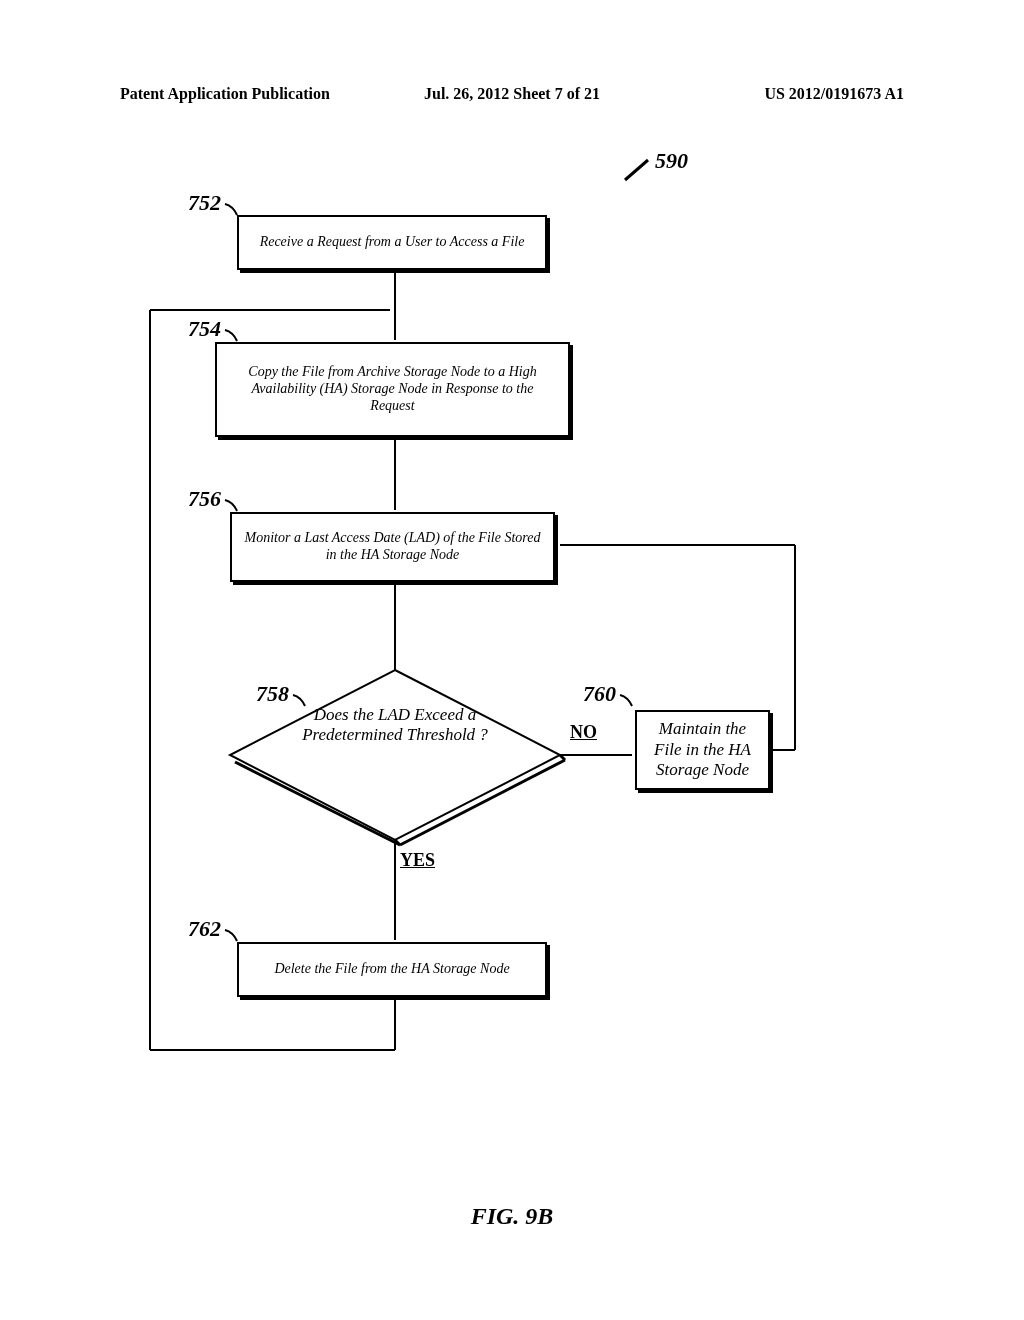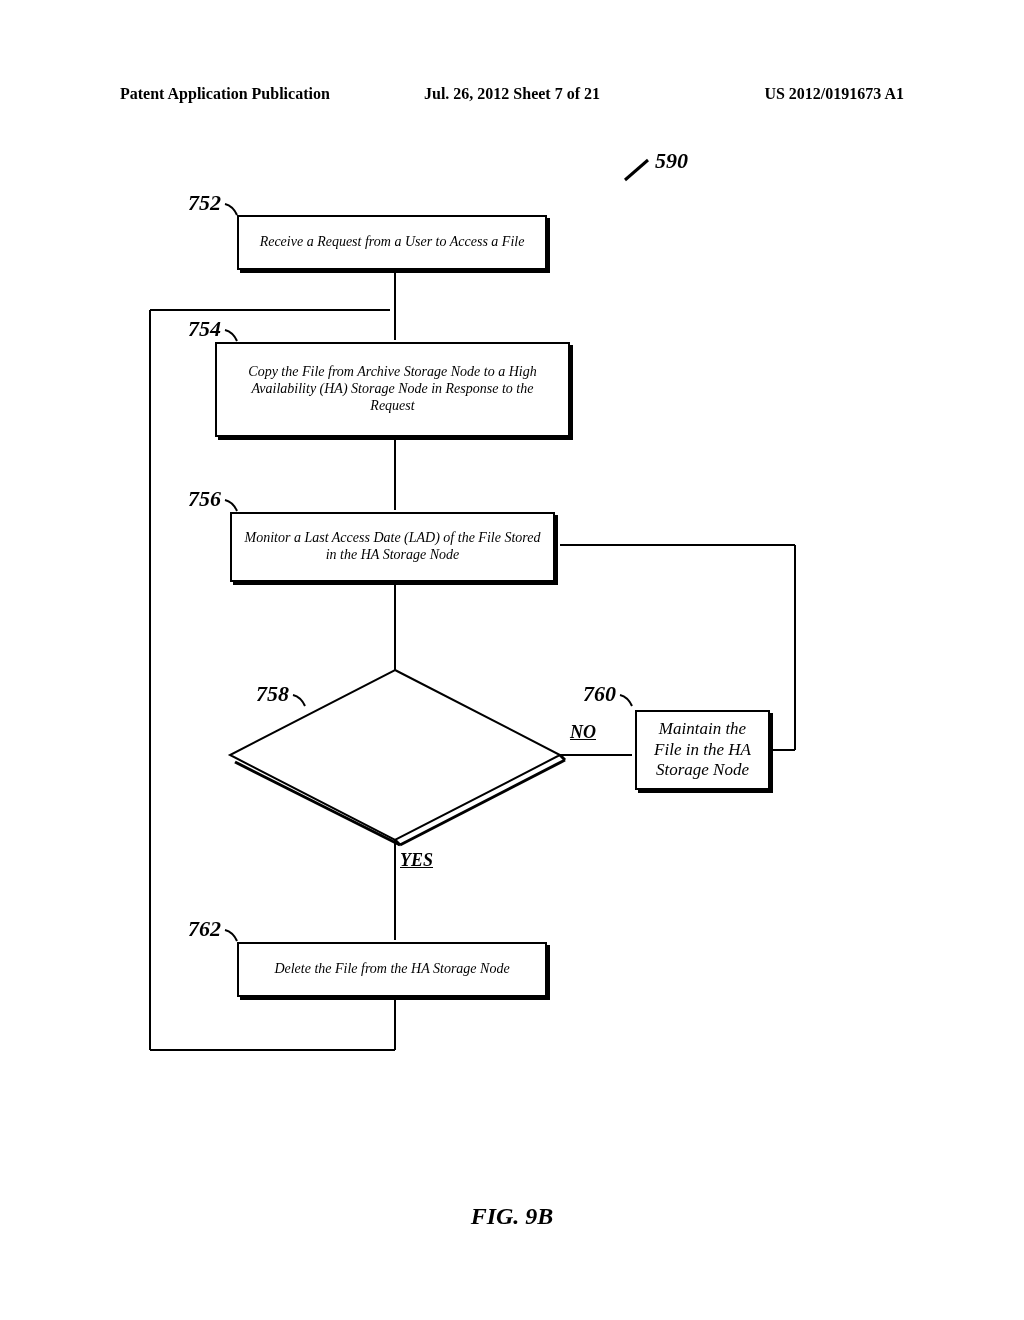--- a/index.html
+++ b/index.html
@@ -69,21 +69,20 @@
       display: flex;
       align-items: center;
       justify-content: center;
       padding: 8px 12px;
       line-height: 1.2;
       box-shadow: 3px 3px 0 black;
     }
     .edge-label {
       position: absolute;
       font-weight: bold;
-      font-style: italic;
       font-size: 18px;
       text-decoration: underline;
       z-index: 3;
     }
     svg.connectors {
       position: absolute;
       top: 0;
       left: 0;
       width: 1024px;
       height: 1050px;
@@ -165,20 +164,23 @@
   </div>
 
   <div class="box" style="top: 212px; left: 215px; width: 355px; height: 95px;">
     <span>Copy the File from Archive Storage Node to a High Availability (HA) Storage Node in Response to the Request</span>
   </div>
 
   <div class="box" style="top: 382px; left: 230px; width: 325px; height: 70px;">
     <span>Monitor a Last Access Date (LAD) of the File Stored in the HA Storage Node</span>
   </div>
 
+  <div style="position:absolute; top:575px; left:295px; width:200px; text-align:center; font-style:italic; font-size:17px; line-height:1.2; z-index:2;">
+    <span>Does the LAD Exceed a Predetermined Threshold ?</span>
+  </div>
 
   <div class="box" style="top: 580px; left: 635px; width: 135px; height: 80px; font-size:17px;">
     <span>Maintain the File in the HA Storage Node</span>
   </div>
 
   <div class="box" style="top: 812px; left: 237px; width: 310px; height: 55px;">
     <span>Delete the File from the HA Storage Node</span>
   </div>
 
   <div class="edge-label" style="top: 592px; left: 570px;">NO</div>

